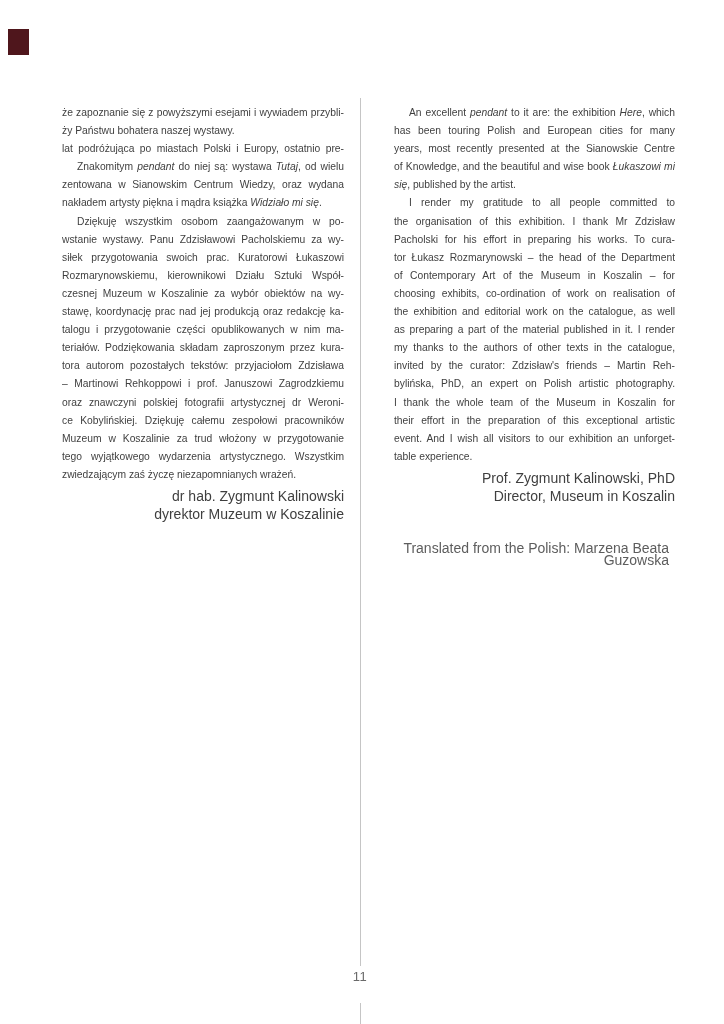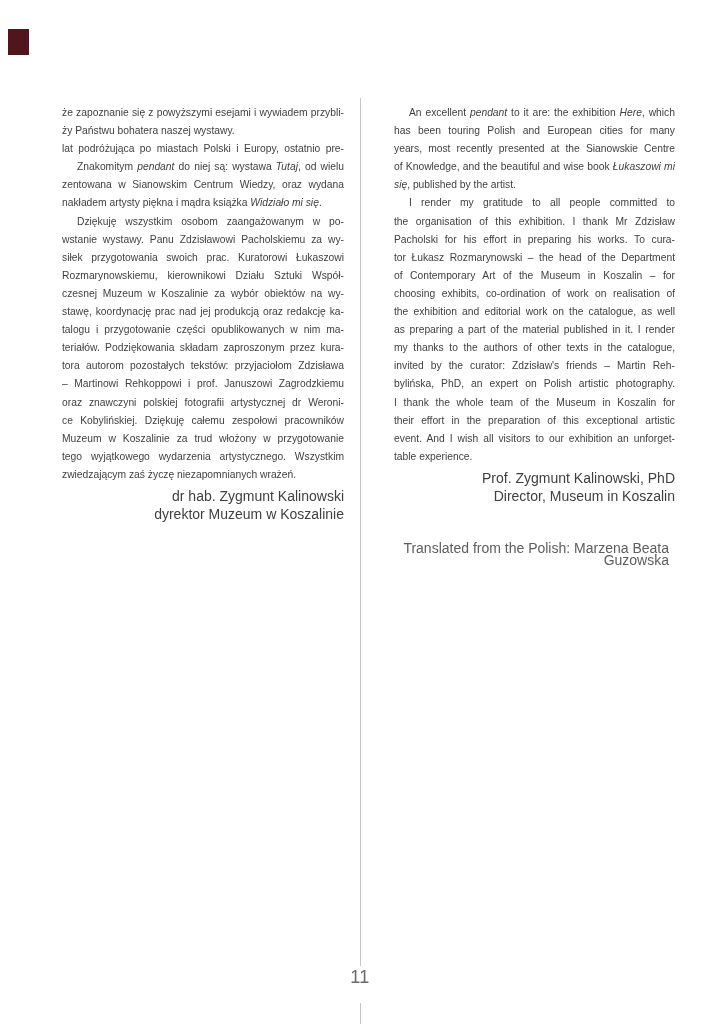--- a/index.html
+++ b/index.html
@@ -60,21 +60,21 @@
   .divider-bottom {
     position: absolute;
     left: 360px; top: 1003px;
     width: 1px; height: 21px;
     background: var(--divider-color, #c5c5c5);
   }
   .page-number {
     position: absolute;
     left: 300px; top: 970px; width: 120px;
     text-align: center;
-    font-size: 18px;
+    font-size: 13px;
     line-height: 14px;
     letter-spacing: 0.5px;
     color: #6a6a6a;
   }
   i { font-style: italic; }
 </style>
 </head>
 <body style="--text-color: #3f3f3f; --divider-color: #c5c5c5; --mark-color: #4f161c;">
 
 <div class="corner-mark"></div>

